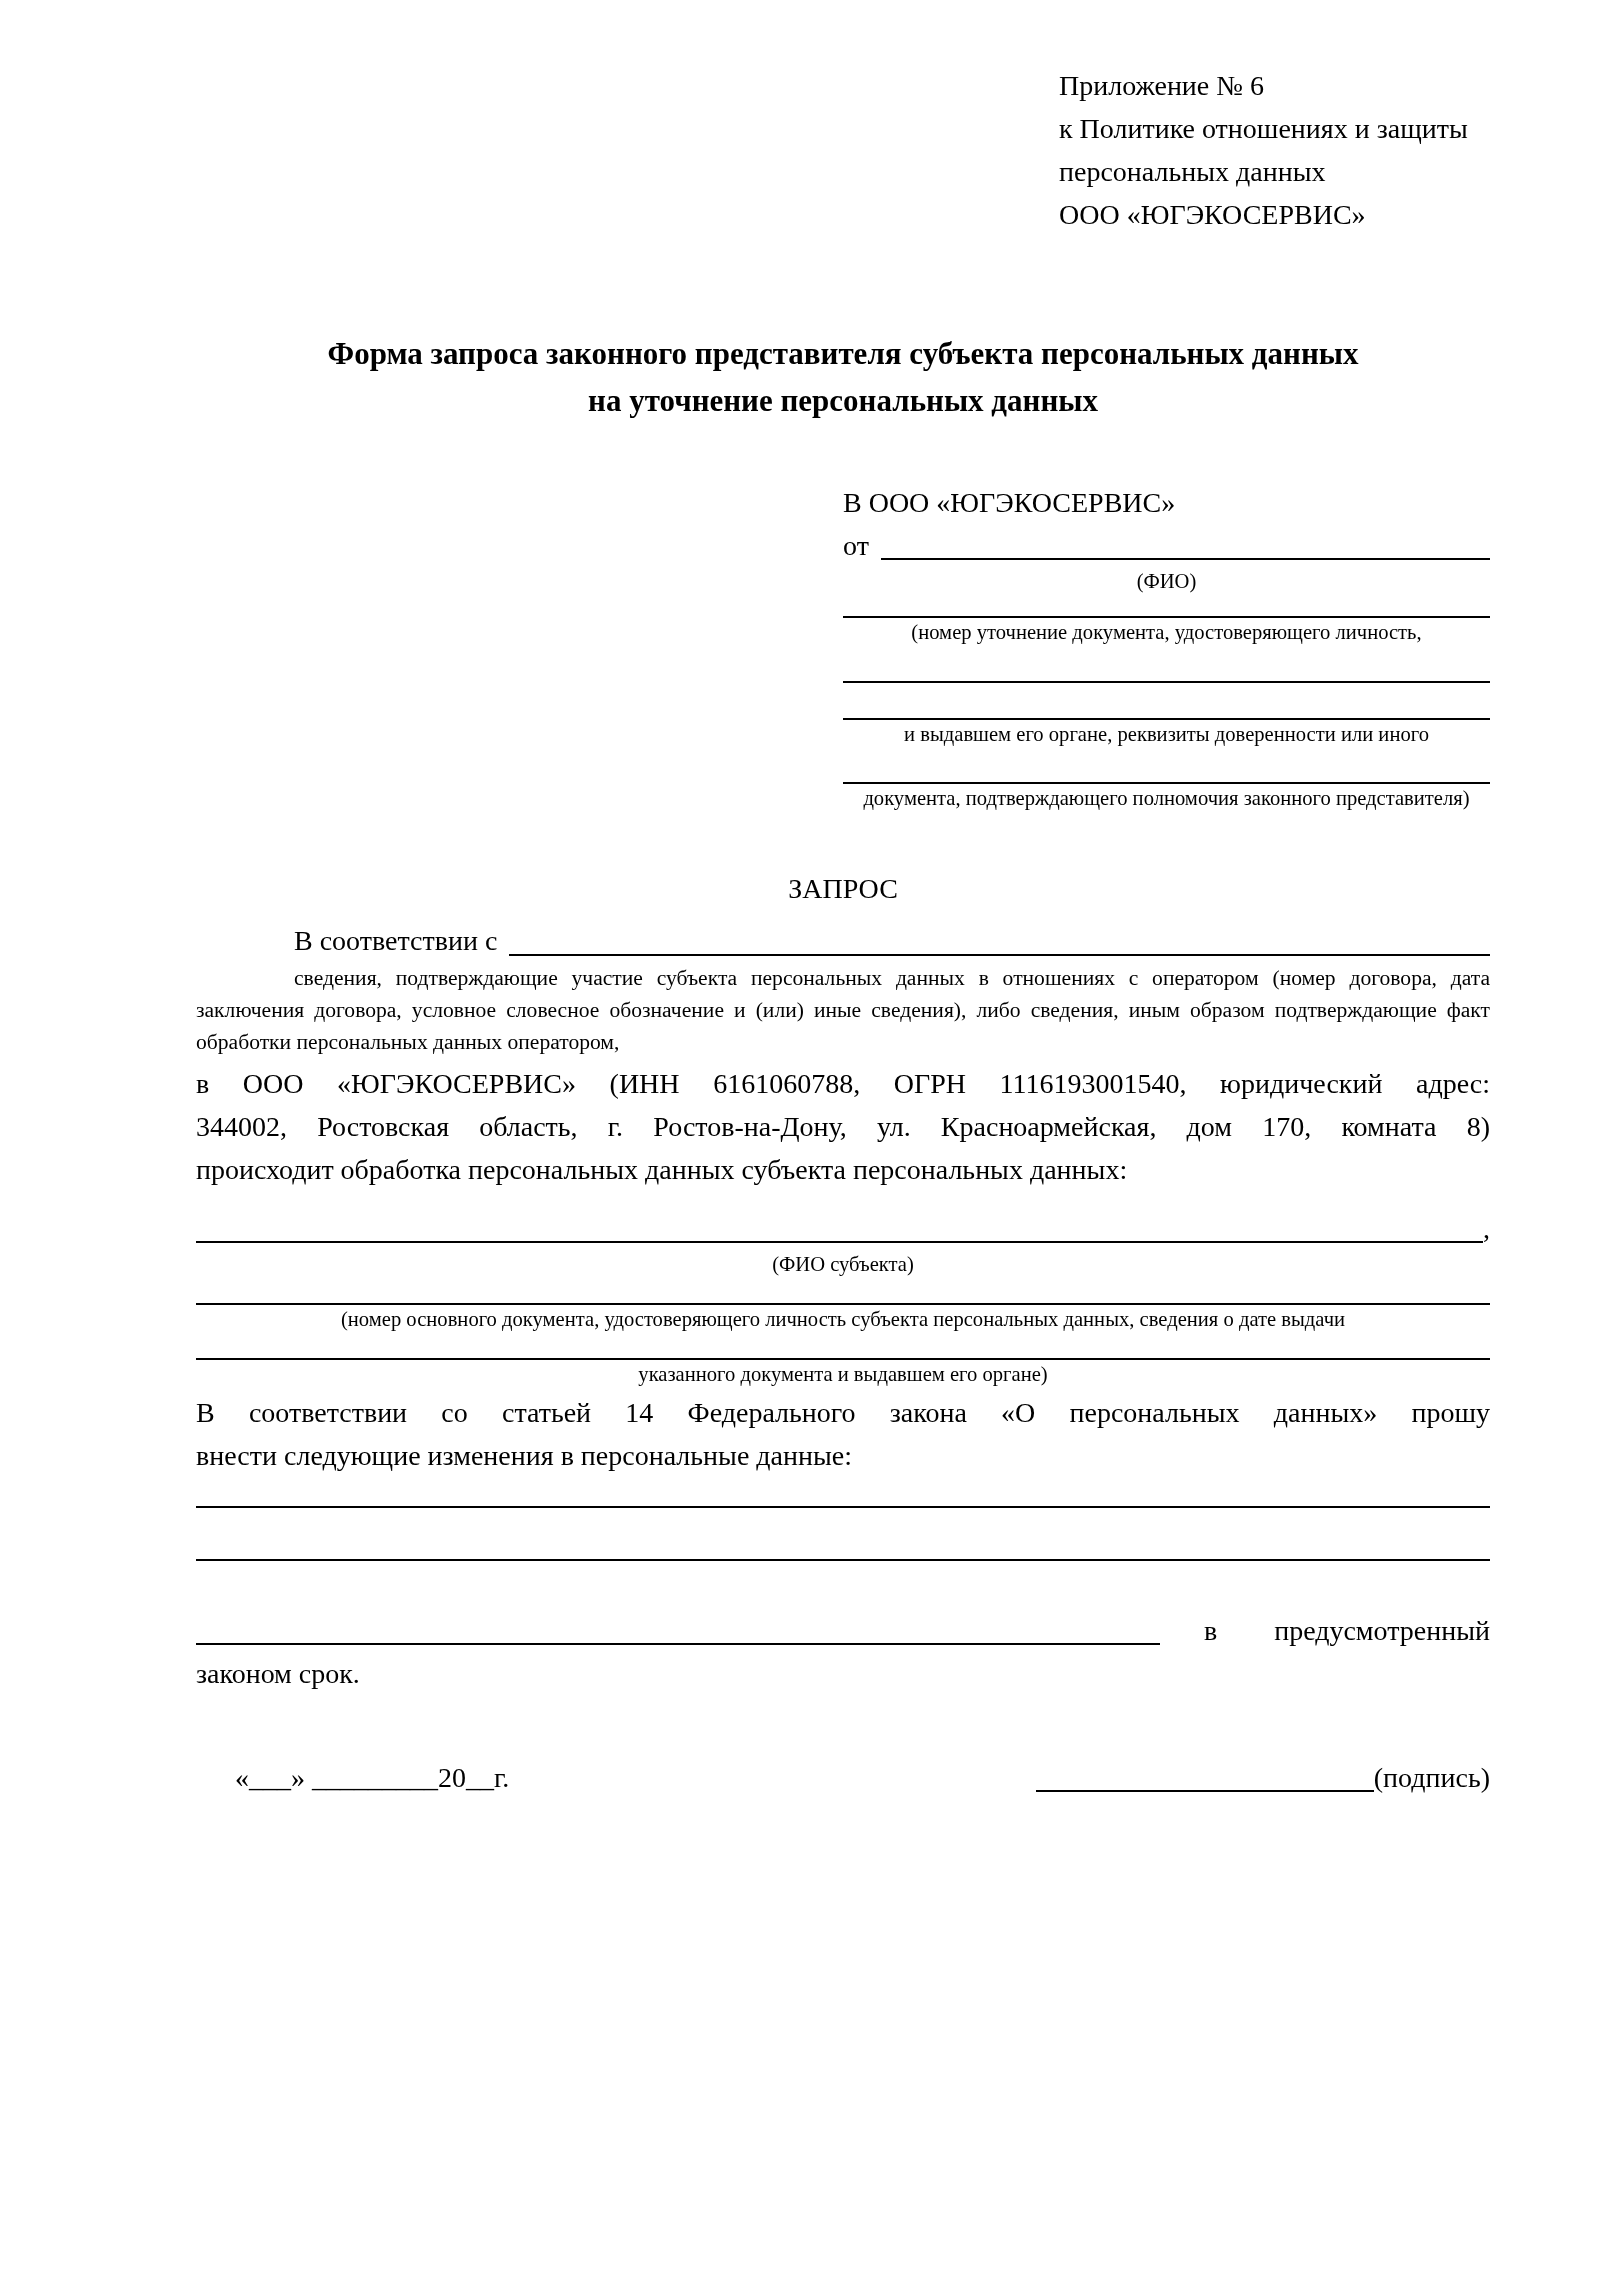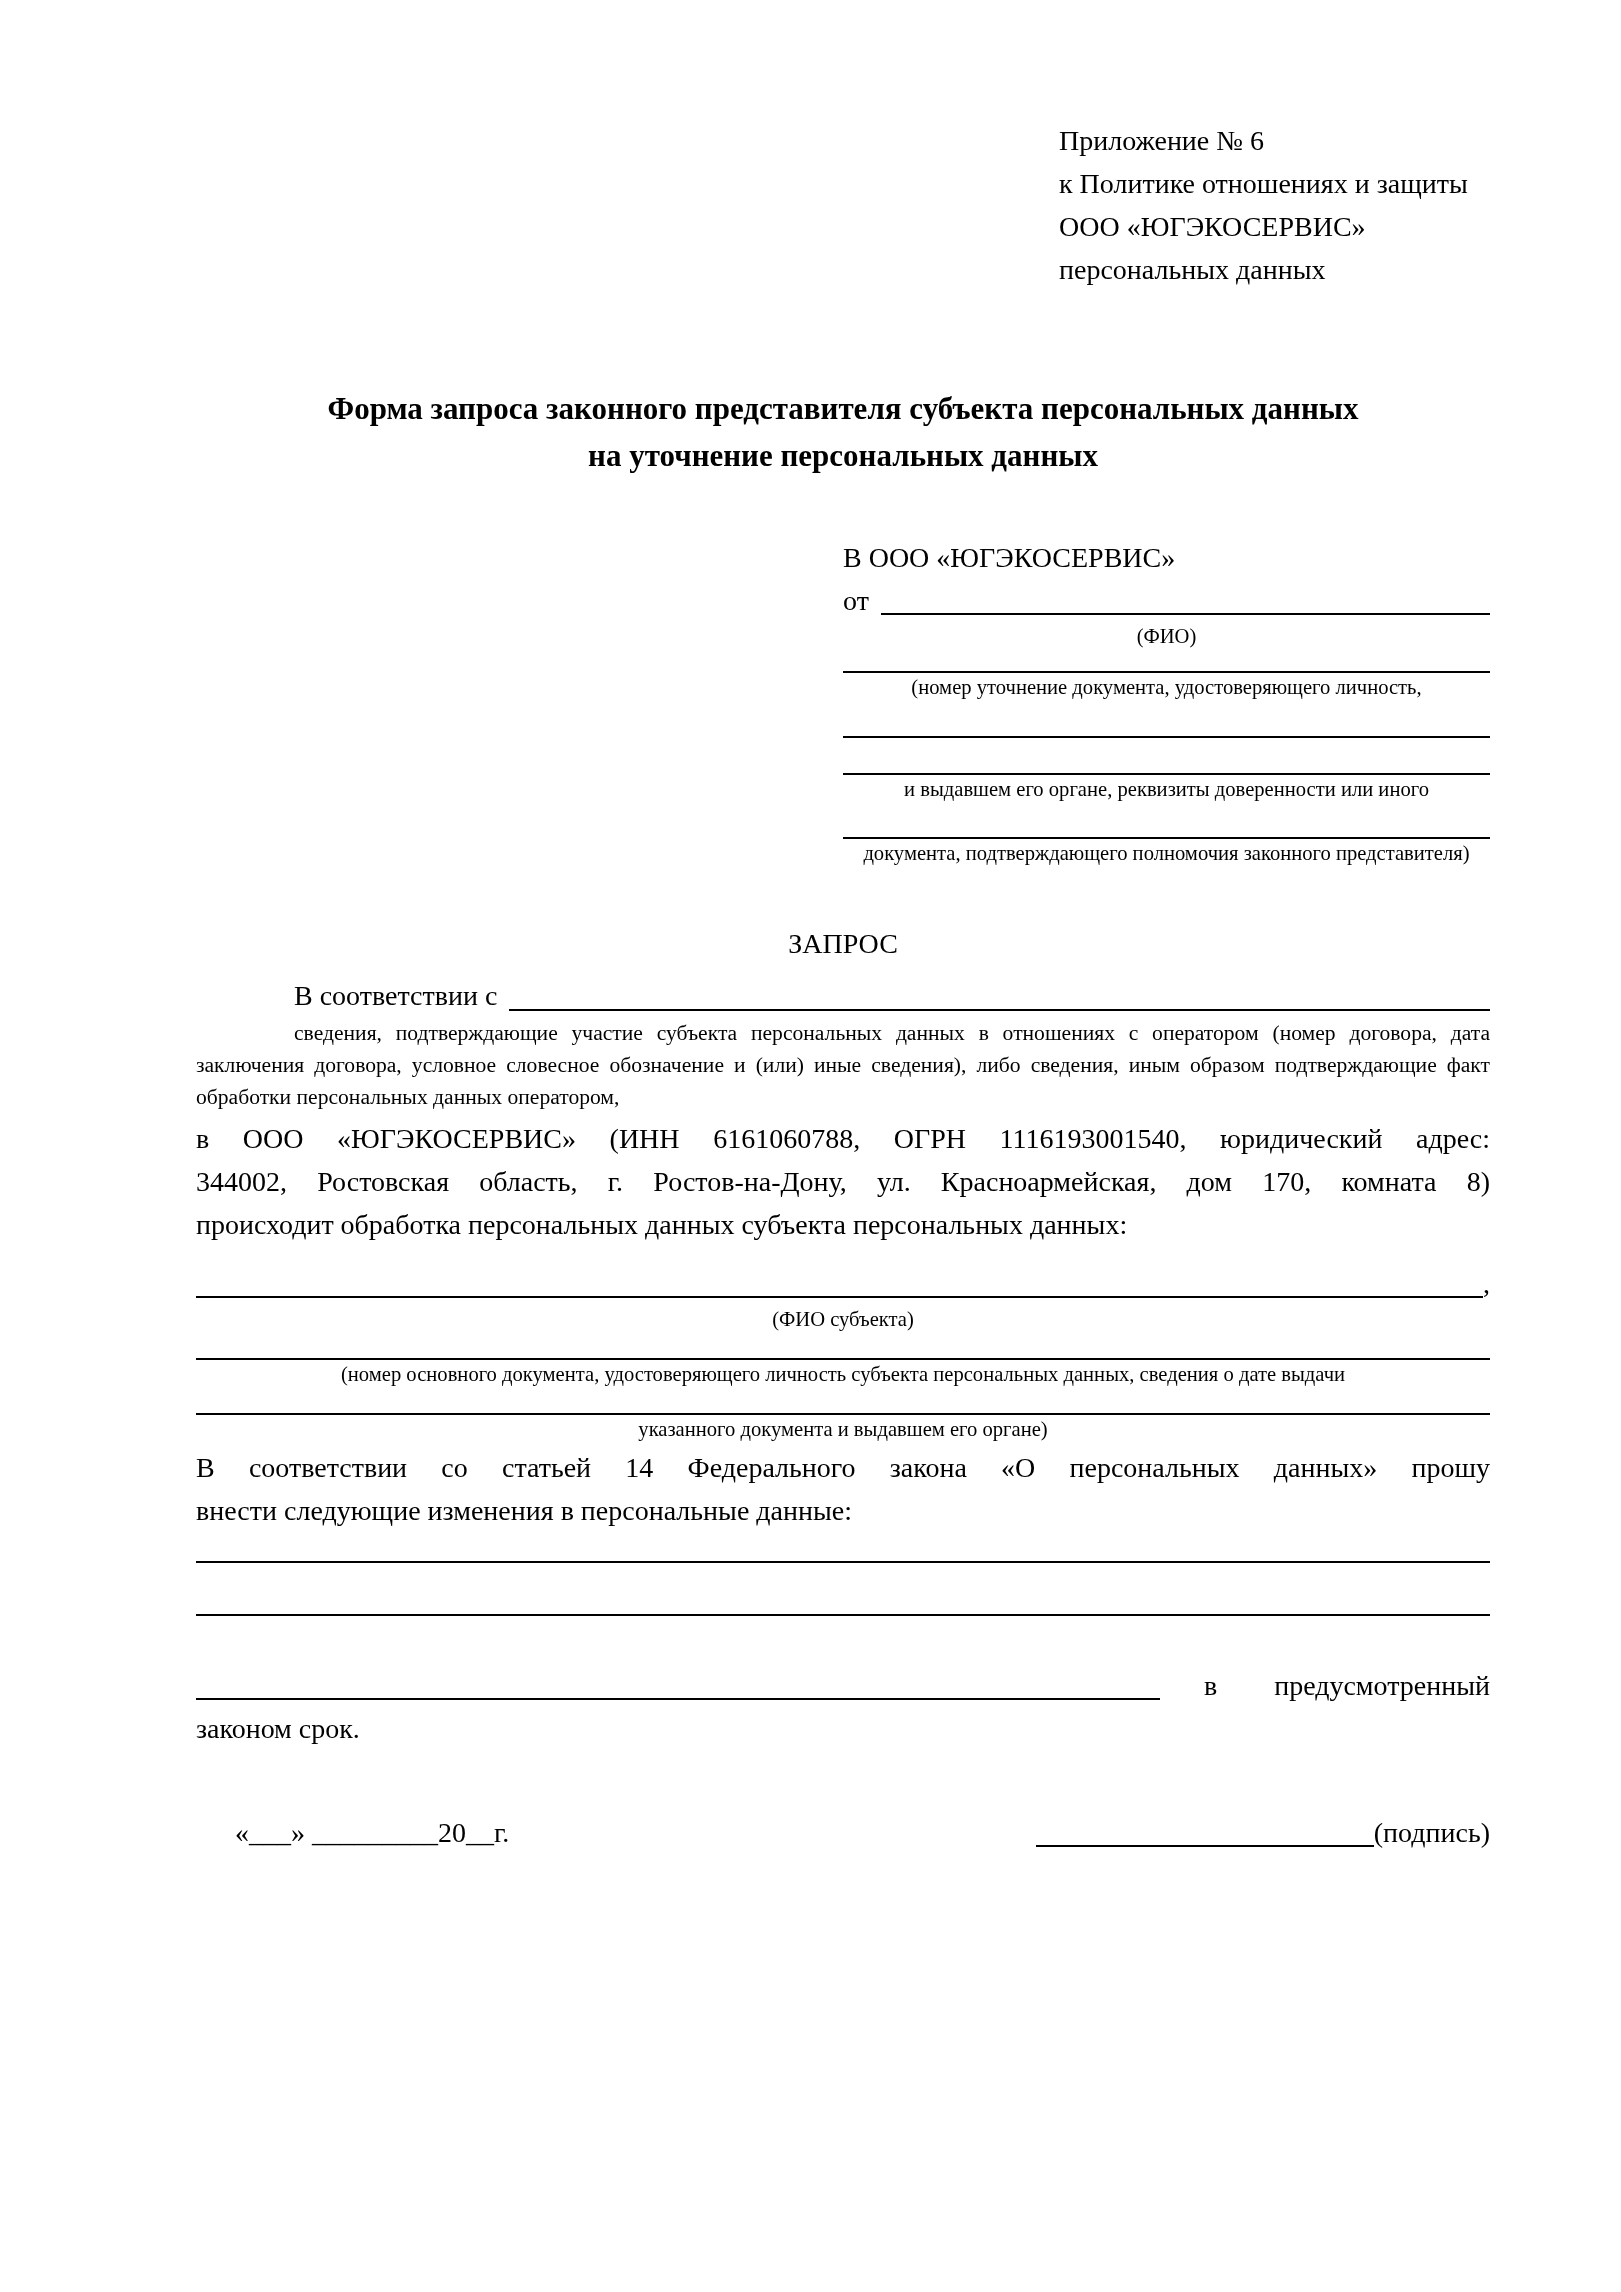--- a/index.html
+++ b/index.html
@@ -6,21 +6,21 @@
   .page {
     position: relative;
     width: 1621px;
     height: 2293px;
     background: #ffffff;
     color: #000000;
     font-family: "Liberation Serif", "DejaVu Serif", serif;
     font-size: 28px;
     line-height: 43px;
     box-sizing: border-box;
-    padding: 119px 131px 0 196px;
+    padding: 64px 131px 0 196px;
     overflow: hidden;
   }
   .header-block { width: 431px; margin-left: auto; }
   .title {
     margin: 94px 0 0 0;
     font-size: 31px;
     line-height: 47px;
     font-weight: bold;
     text-align: center;
   }
@@ -60,22 +60,22 @@
   .sigline { width: 338px; margin-bottom: 6.9px; }
 </style>
 </head>
 <body>
 
 <div class="page">
 
   <div class="header-block">
     <div>Приложение № 6</div>
     <div>к Политике отношениях и защиты</div>
+    <div>персональных данных</div>
     <div>ООО «ЮГЭКОСЕРВИС»</div>
-    <div>персональных данных</div>
   </div>
 
   <div class="title">
     <span>Форма запроса законного представителя субъекта персональных данных</span><br>
     <span>на уточнение персональных данных</span>
   </div>
 
   <div class="addr">
     <div>В ООО «ЮГЭКОСЕРВИС»</div>
     <div class="row">

